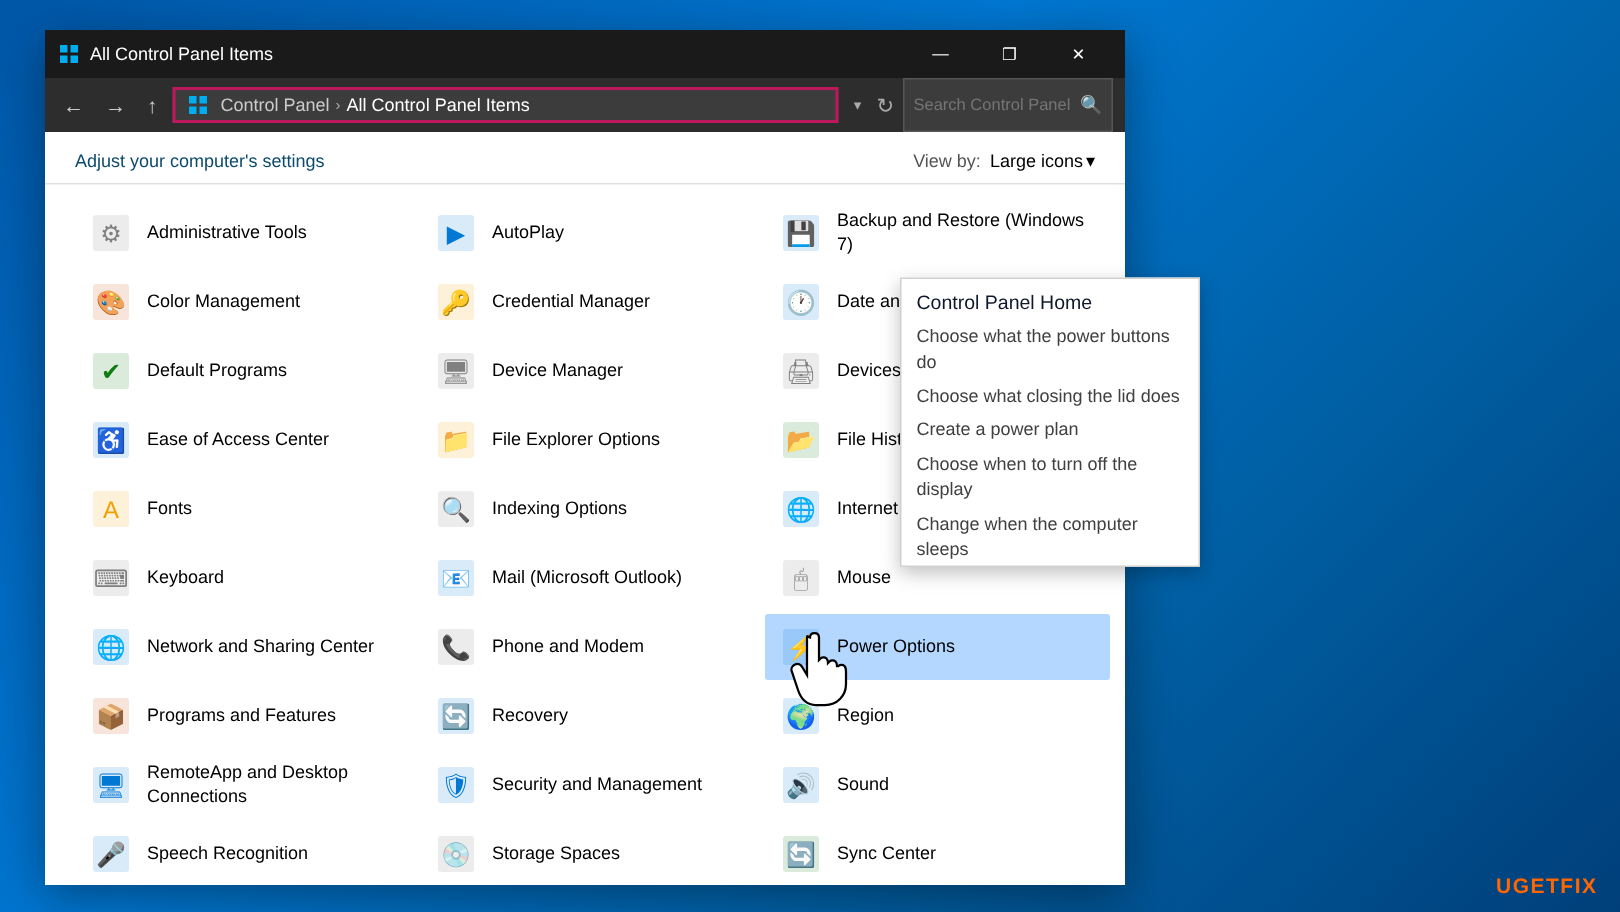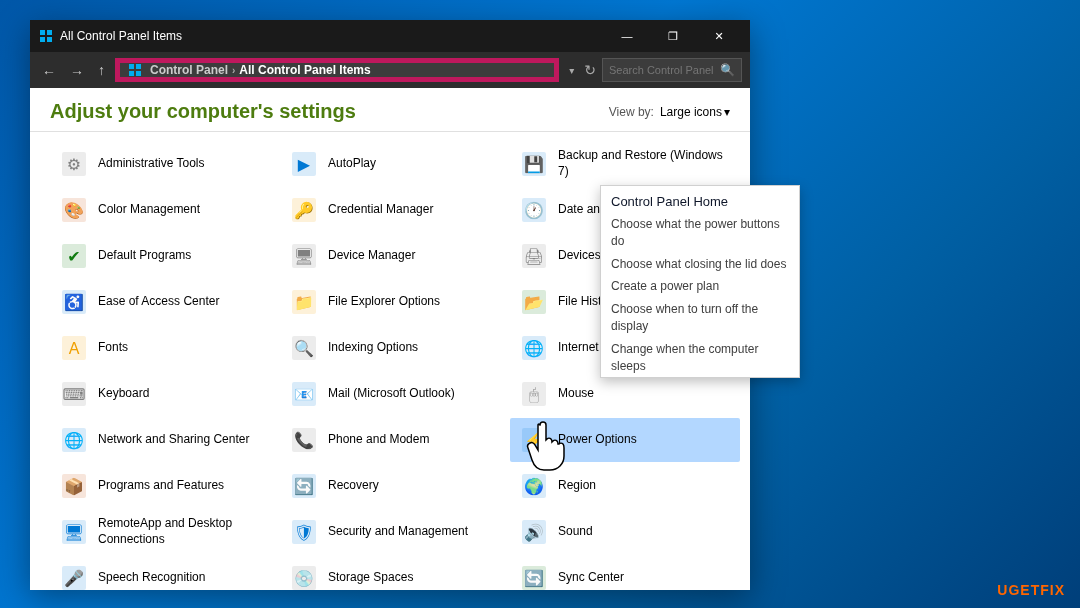--- a/index.html
+++ b/index.html
@@ -90,44 +90,43 @@
       font-size: 14px;
       cursor: pointer;
       padding: 2px 4px;
       background: none;
       border: none;
     }
     .breadcrumb-bar {
       flex: 1;
       height: 24px;
       background: #3c3c3c;
-      border: 5px solid #be185d;
+      border: 2px solid #be185d;
       display: flex;
       align-items: center;
       padding: 0 8px;
       color: white;
       font-size: 12px;
       gap: 4px;
-      font-weight: bold;
     }
     .breadcrumb-sep { color: #aaa; font-size: 10px; }
     .address-dropdown {
       color: #aaa;
       font-size: 10px;
       cursor: pointer;
       padding: 0 4px;
     }
     .refresh-btn {
       color: #aaa;
       font-size: 14px;
       cursor: pointer;
     }
     .search-bar {
       width: 140px;
-      height: 24px;
+      height: 36px;
       background: #3c3c3c;
       border: 1px solid #555;
       display: flex;
       align-items: center;
       padding: 0 6px;
       color: #aaa;
       font-size: 11px;
     }
 
     
@@ -141,23 +140,23 @@
 
     .content-header {
       padding: 12px 20px 8px;
       display: flex;
       align-items: center;
       justify-content: space-between;
       border-bottom: 1px solid #e0e0e0;
       flex-shrink: 0;
     }
     .adjust-title {
-      color: #4d7c0f;
-      font-size: 20px;
-      font-weight: 700;
+      color: #0c4a6e;
+      font-size: 12px;
+      font-weight: 400;
     }
     .view-by {
       display: flex;
       align-items: center;
       gap: 6px;
       font-size: 12px;
       color: #555;
     }
     .view-by-label { color: #555; text-align: right; }
     .view-by-value {

